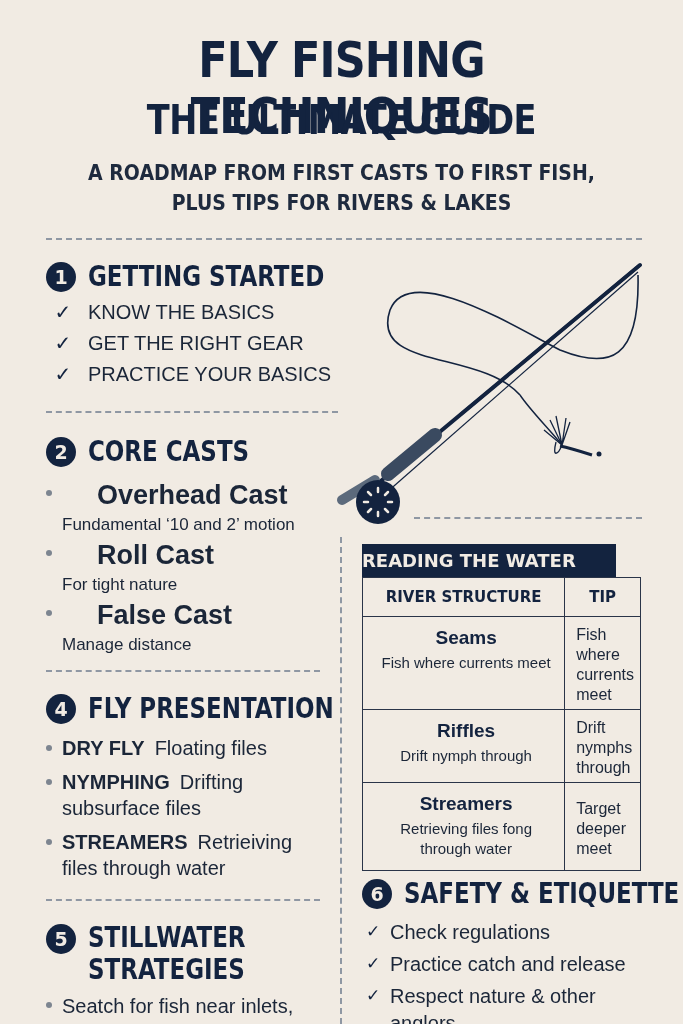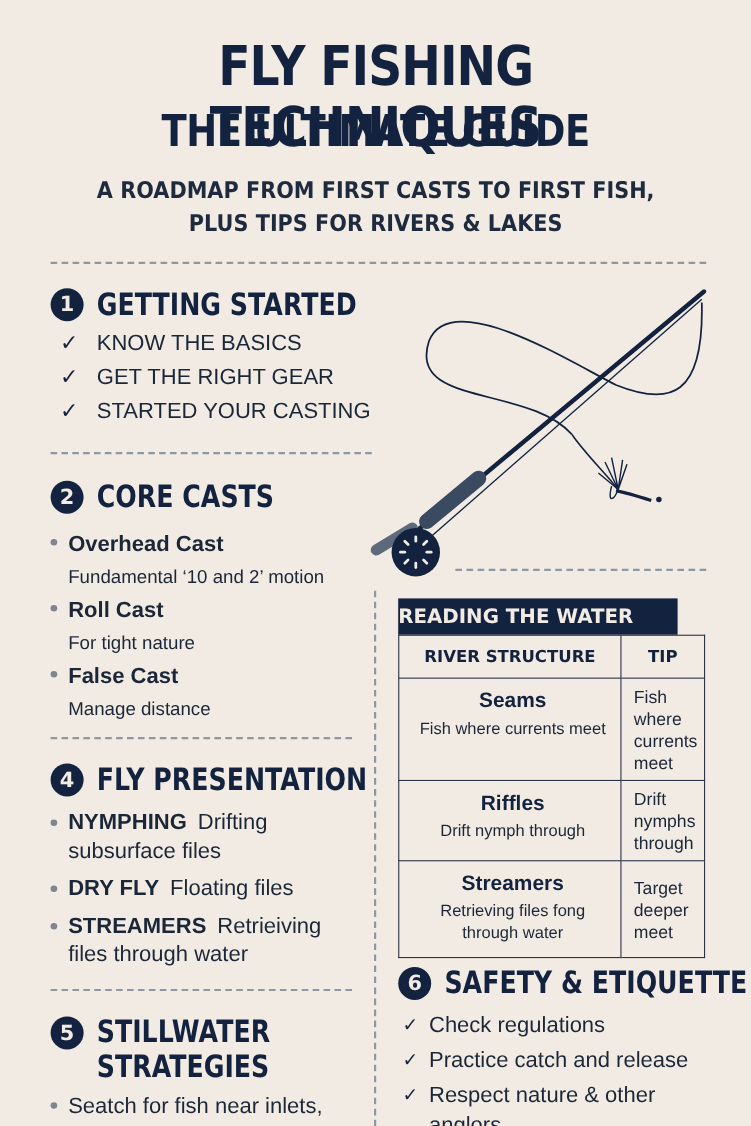--- a/index.html
+++ b/index.html
@@ -44,21 +44,21 @@
     display:flex; align-items:center; justify-content:center; flex-shrink:0;
   }
   .check-list { list-style:none; margin:0; padding:0; }
   .check-list li { display:flex; align-items:center; gap:14px; font-size:20px; line-height:31px; color:#1b2638; }
   .check { font-size:20px; color:#13233f; width:22px; text-align:center; }
   .bul-list { list-style:none; margin:0; padding:0; }
   .bul-list li { position:relative; padding-left:16px; color:#1b2638; }
   .bul-list li .dot {
     position:absolute; left:0; top:10px; width:6px; height:6px; border-radius:50%; background:#7d8590;
   }
-  .b-title { font-weight:bold; font-size:20px; line-height:30px; }
+  .b-title { font-weight:bold; font-size:27px; line-height:30px;margin-left:35px; }
   .b-sub { font-size:17px; line-height:30px; }
   .fp li { font-size:20px; line-height:26px; margin-bottom:8px; }
   .fp li b { font-weight:bold; margin-right:10px; }
   table.rw {
     border-collapse:collapse; width:279px; font-family:"Liberation Sans", sans-serif;
   }
   .rw-title {
     background:#13233f; color:#f1ebe3; font-family:"DejaVu Sans", sans-serif;
     font-weight:bold; font-size:18px; height:33px; line-height:33px;
   }
@@ -95,21 +95,21 @@
     <li>
         <span class="check">✓</span>
         <span>KNOW THE BASICS</span>
       </li>
     <li>
         <span class="check">✓</span>
         <span>GET THE RIGHT GEAR</span>
       </li>
     <li>
         <span class="check">✓</span>
-        <span>STARTED YOUR CASTING</span>
+        <span>PRACTICE YOUR BASICS</span>
       </li>
   </ul>
 </div>
 
 <svg class="abs" style="left:330px; top:250px;" width="330" height="280" viewBox="0 0 330 280">
 
   <path d="M190 145 C 150 100, 40 120, 60 60 C 80 10, 190 80, 230 100 C 280 120, 310 110, 308 25" fill="none" stroke="#13233f" stroke-width="1.6"></path>
   <path d="M190 145 C 200 160, 220 180, 232 195" fill="none" stroke="#13233f" stroke-width="1.4"></path>
 
   <line x1="48" y1="250" x2="308" y2="22" stroke="#13233f" stroke-width="1.2"></line>
@@ -163,22 +163,22 @@
       </li>
   </ul>
 </div>
 
 <div class="abs" style="left:46px; top:692px; width:280px;">
   <div class="sec-head">
     <span class="num">4</span>
     <span class="txt">FLY PRESENTATION</span>
   </div>
   <ul class="bul-list fp" style="margin-top:10px;">
+    <li><span class="dot"></span><b>DRY FLY</b><span>Floating files</span></li>
     <li><span class="dot"></span><b>NYMPHING</b><span>Drifting subsurface files</span></li>
-    <li><span class="dot"></span><b>DRY FLY</b><span>Floating files</span></li>
     <li><span class="dot"></span><b>STREAMERS</b><span>Retrieiving files through water</span></li>
   </ul>
 </div>
 
 <div class="abs" style="left:46px; top:922px;">
   <div class="sec-head" style="align-items:flex-start;">
     <span class="num" style="margin-top:2px;">5</span>
     <span class="txt" style="line-height:32px;">
       <span style="display:block;">STILLWATER</span>
       <span style="display:block;">STRATEGIES</span>

